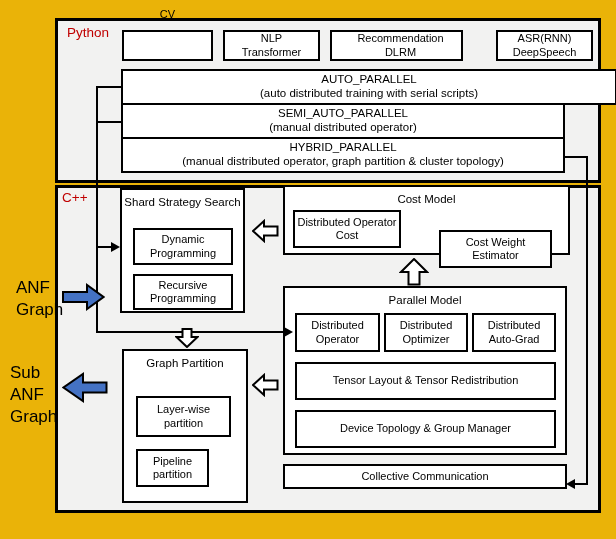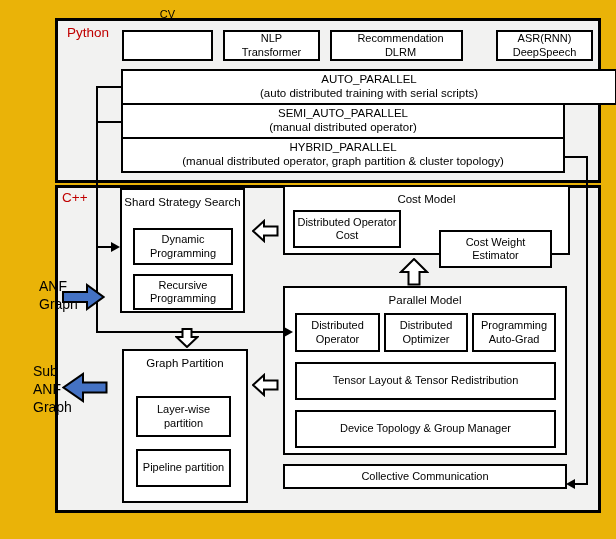--- a/index.html
+++ b/index.html
@@ -19,21 +19,21 @@
   .cbox .cbox-title{display:block;text-align:center;font-size:11.5px;padding-top:6px;line-height:1.2;}
 
   .pmode{font-size:11.5px;}
 
   .line{position:absolute;background:#000;}
   .arr-right{position:absolute;width:0;height:0;border-top:5px solid transparent;
              border-bottom:5px solid transparent;border-left:9px solid #000;}
   .arr-left{position:absolute;width:0;height:0;border-top:5px solid transparent;
             border-bottom:5px solid transparent;border-right:9px solid #000;}
 
-  .side-label{position:absolute;font-size:14px;line-height:1.3;color:#000;margin-left:23px;}
+  .side-label{position:absolute;font-size:17px;line-height:1.3;color:#000;}
   .svg-arrow{position:absolute;}
 </style>
 </head>
 <body>
 
 <div id="canvas">
 
   <div class="panel" style="left:55px;top:18px;width:546px;height:165px;"></div>
   <div class="section-label" style="left:67px;top:25px;">Python</div>
 
@@ -80,31 +80,31 @@
     <span class="cbox-title">Cost Model</span>
   </div>
   <div class="wbox" style="left:293px;top:210px;width:108px;height:38px;">Distributed Operator Cost</div>
   <div class="wbox" style="left:439px;top:210px;width:113px;height:38px;margin-top:20px;">Cost Weight Estimator</div>
 
   <div class="cbox" style="left:283px;top:286px;width:284px;height:169px;">
     <span class="cbox-title">Parallel Model</span>
   </div>
   <div class="wbox" style="left:295px;top:313px;width:85px;height:39px;">Distributed Operator</div>
   <div class="wbox" style="left:384px;top:313px;width:84px;height:39px;">Distributed Optimizer</div>
-  <div class="wbox" style="left:472px;top:313px;width:84px;height:39px;">Programming Auto-Grad</div>
+  <div class="wbox" style="left:472px;top:313px;width:84px;height:39px;">Distributed Auto-Grad</div>
   <div class="wbox" style="left:295px;top:362px;width:261px;height:38px;">Tensor Layout &amp; Tensor Redistribution</div>
   <div class="wbox" style="left:295px;top:410px;width:261px;height:38px;">Device Topology &amp; Group Manager</div>
 
   <div class="wbox" style="left:283px;top:464px;width:284px;height:25px;">Collective Communication</div>
 
   <div class="cbox" style="left:122px;top:349px;width:126px;height:154px;">
     <span class="cbox-title">Graph Partition</span>
   </div>
   <div class="wbox" style="left:136px;top:396px;width:95px;height:41px;">Layer-wise partition</div>
-  <div class="wbox" style="left:136px;top:449px;width:95px;height:38px;">Pipeline partition</div>
+  <div class="wbox" style="left:136px;top:449px;width:73px;height:38px;">Pipeline partition</div>
 
   <div class="side-label" style="left:16px;top:277px;width:46px;">ANF Graph</div>
   <div class="side-label" style="left:10px;top:362px;width:46px;">Sub ANF Graph</div>
 
   <div class="line" style="left:96px;top:86px;width:26px;height:2px;"></div>
   <div class="line" style="left:96px;top:121px;width:26px;height:2px;"></div>
   <div class="line" style="left:96px;top:86px;width:2px;height:247px;"></div>
   <div class="line" style="left:96px;top:246px;width:16px;height:2px;"></div>
   <div class="arr-right" style="left:111px;top:242px;"></div>
   <div class="line" style="left:96px;top:331px;width:188px;height:2px;"></div>

